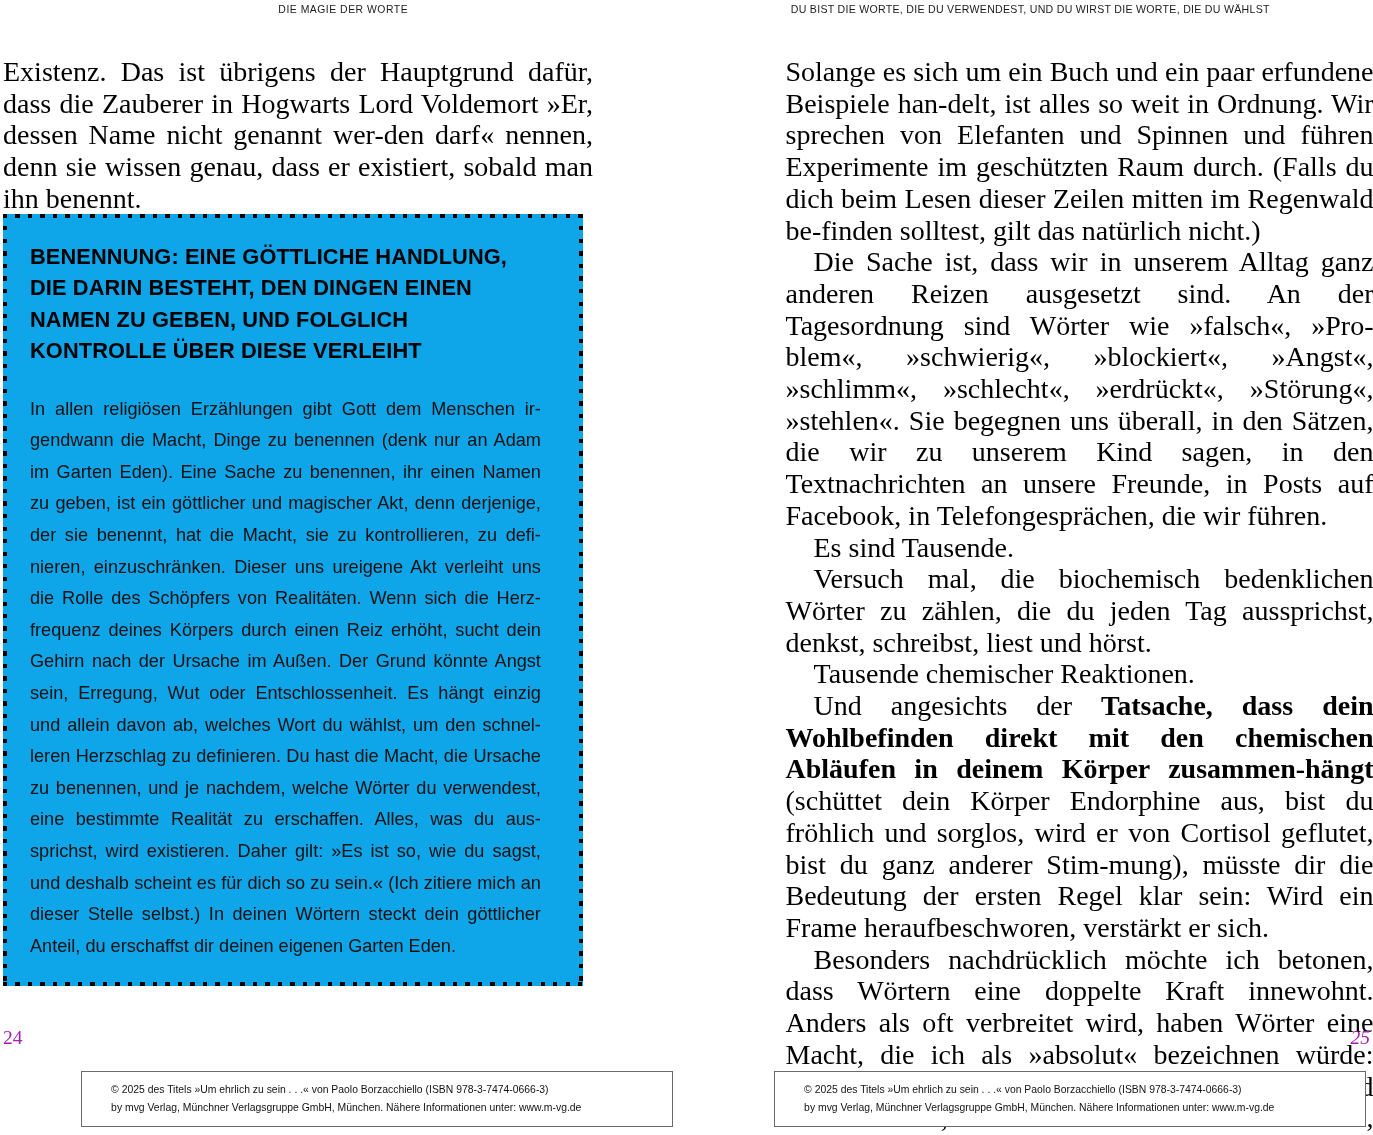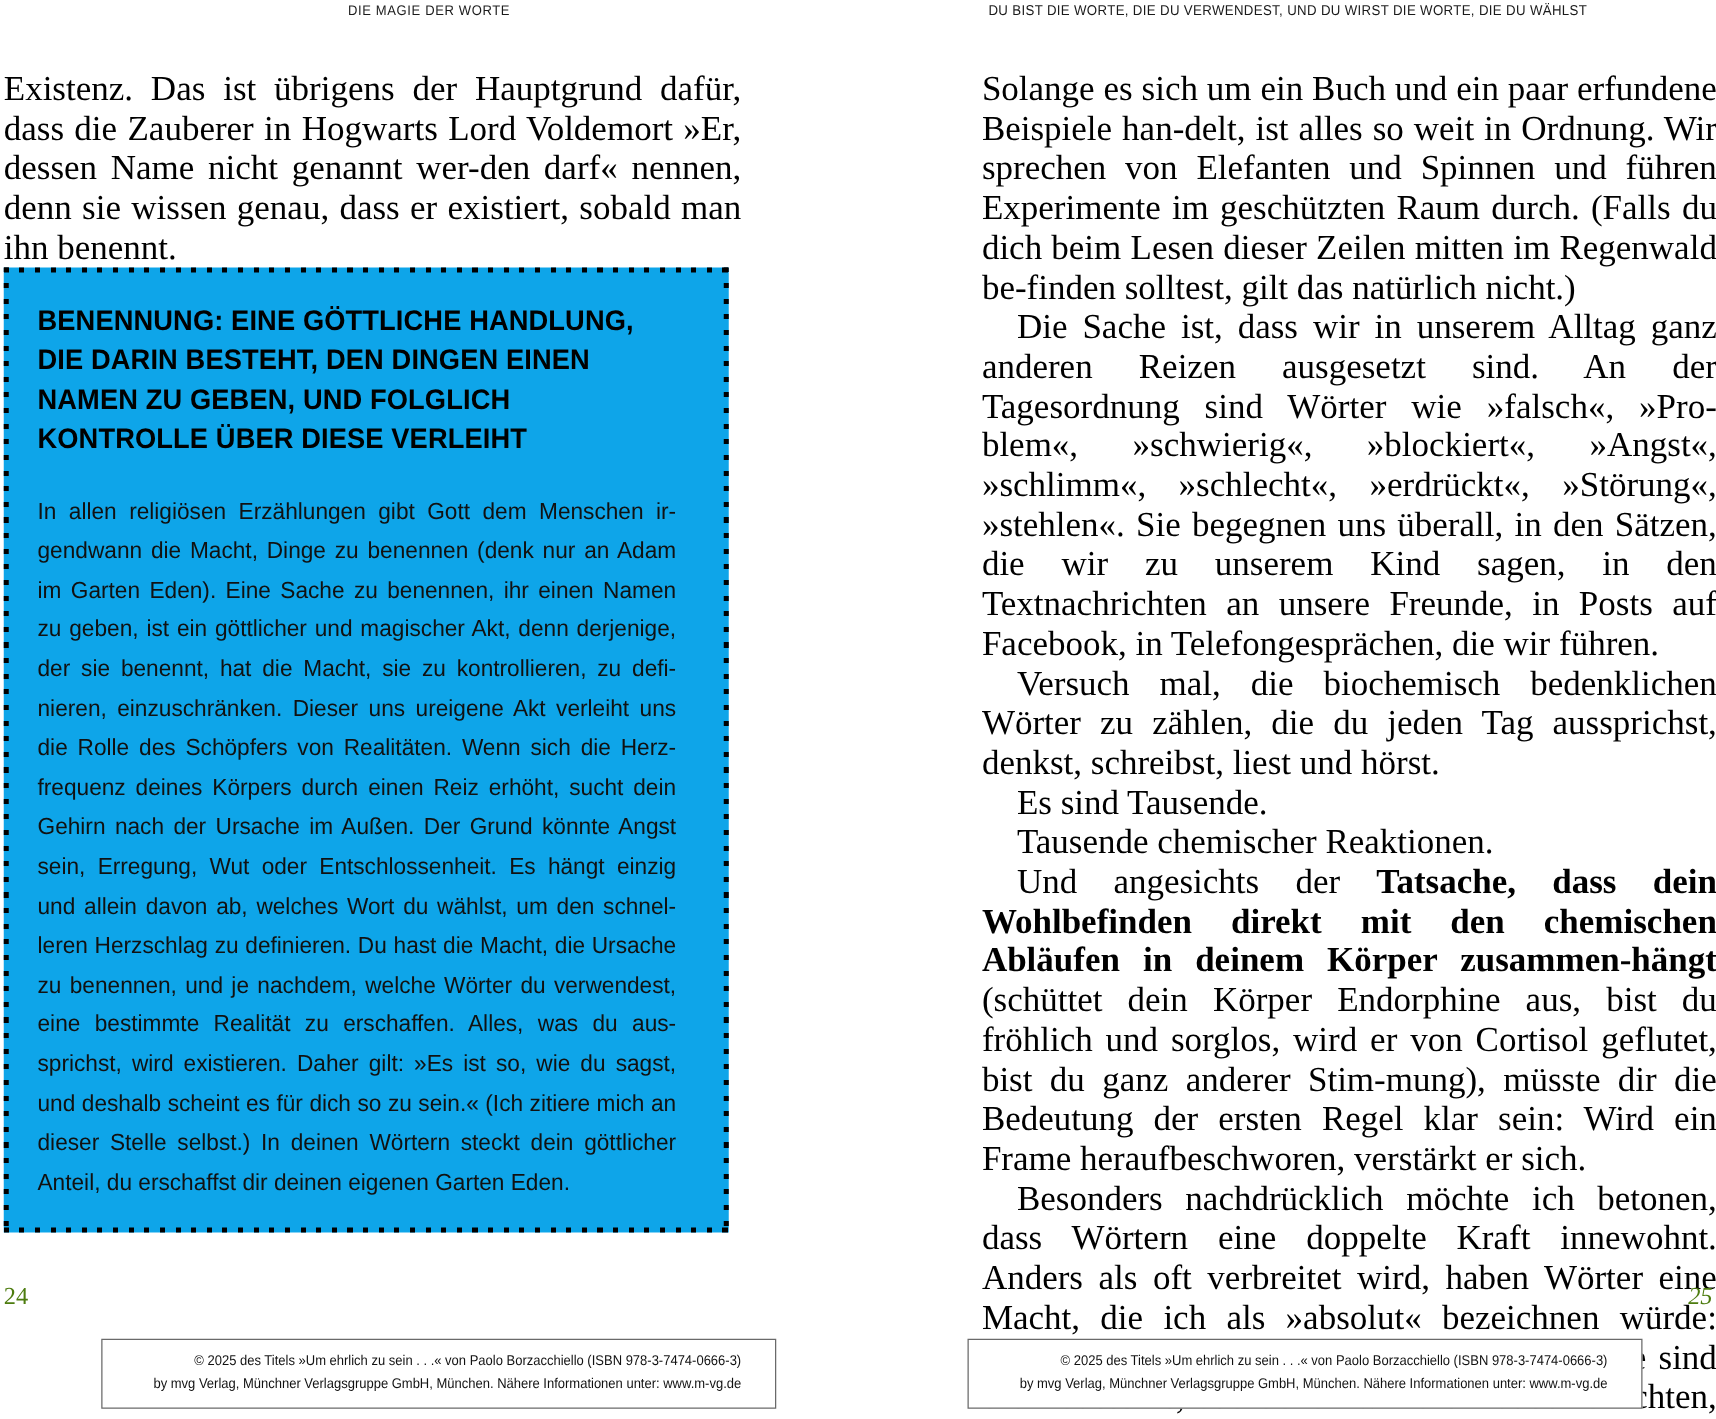--- a/index.html
+++ b/index.html
@@ -141,36 +141,36 @@
     transform: scaleX(0.975);
     transform-origin: left top;
   }
 
   
   .folio {
     position: absolute;
     bottom: 88px;
     font-size: 19.5px;
     line-height: 1;
-    color: #4d7c0f;
+    color: #a21caf;
   }
 
   .page-left .folio { left: 3px; }
   .page-right .folio { right: 3px; font-style: italic; }
 
   
   .copyright-box {
     position: absolute;
     bottom: 8px;
     left: 81px;
-    width: 540px;
+    width: 592px;
     box-sizing: border-box;
     border: 1.3px solid #6a6a6a;
     padding: 9px 6px 10px 6px;
-    text-align: right;
+    text-align: left;
     font-family: "Liberation Sans", sans-serif;
     font-size: 11.3px;
     line-height: 17.5px;
     color: #111;
     background: #fff;
   }
 
   .page-right .copyright-box {
     left: 87px;
   }
@@ -208,22 +208,22 @@
 
   </div>
 
   <div class="page page-right">
 
     <div class="running-head">DU BIST DIE WORTE, DIE DU VERWENDEST, UND DU WIRST DIE WORTE, DIE DU WÄHLST</div>
 
     <div class="column" id="right-column">
         <p>Solange es sich um ein Buch und ein paar erfundene Beispiele han-delt, ist alles so weit in Ordnung. Wir sprechen von Elefanten und Spinnen und führen Experimente im geschützten Raum durch. (Falls du dich beim Lesen dieser Zeilen mitten im Regenwald be-finden solltest, gilt das natürlich nicht.)</p>
         <p class="indent">Die Sache ist, dass wir in unserem Alltag ganz anderen Reizen ausgesetzt sind. An der Tagesordnung sind Wörter wie »falsch«, »Pro-blem«, »schwierig«, »blockiert«, »Angst«, »schlimm«, »schlecht«, »erdrückt«, »Störung«, »stehlen«. Sie begegnen uns überall, in den Sätzen, die wir zu unserem Kind sagen, in den Textnachrichten an unsere Freunde, in Posts auf Facebook, in Telefongesprächen, die wir führen.</p>
+        <p class="indent">Es sind Tausende.</p>
         <p class="indent">Versuch mal, die biochemisch bedenklichen Wörter zu zählen, die du jeden Tag aussprichst, denkst, schreibst, liest und hörst.</p>
-        <p class="indent">Es sind Tausende.</p>
         <p class="indent">Tausende chemischer Reaktionen.</p>
         <p class="indent">Und angesichts der <b>Tatsache, dass dein Wohlbefinden direkt mit den chemischen Abläufen in deinem Körper zusammen-hängt</b> (schüttet dein Körper Endorphine aus, bist du fröhlich und sorglos, wird er von Cortisol geflutet, bist du ganz anderer Stim-mung), müsste dir die Bedeutung der ersten Regel klar sein: Wird ein Frame heraufbeschworen, verstärkt er sich.</p>
         <p class="indent">Besonders nachdrücklich möchte ich betonen, dass Wörtern eine doppelte Kraft innewohnt. Anders als oft verbreitet wird, haben Wörter eine Macht, die ich als »absolut« bezeichnen würde: Wörter erschaffen alles, Wörter sind alles. Sie sind die Bausteine, aus denen wir die Häuser errichten, in denen wir leben. Ob es Hütten oder Pa-läste sind, hängt davon ab, wie viele Steine wir verwenden, welcher Qualität sie sind und so weiter. Außerdem sind die Wörter, noch bevor sie die Ohren oder Augen anderer Menschen erreichen, ge-</p>
       </div>
 
     <div class="folio">25</div>
 
     <div class="copyright-box">
       <span class="cline">© 2025 des Titels »Um ehrlich zu sein . . .« von Paolo Borzacchiello (ISBN 978-3-7474-0666-3)</span>
       <span class="cline">by mvg Verlag, Münchner Verlagsgruppe GmbH, München. Nähere Informationen unter: www.m-vg.de</span>

